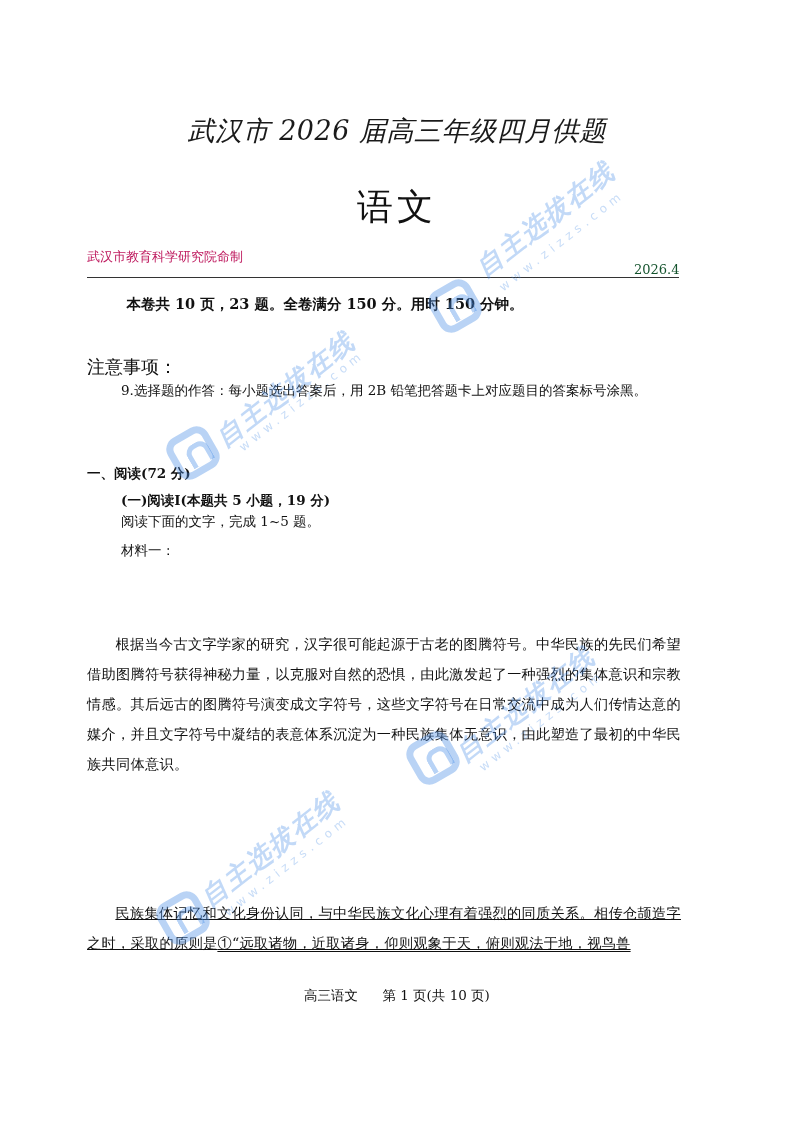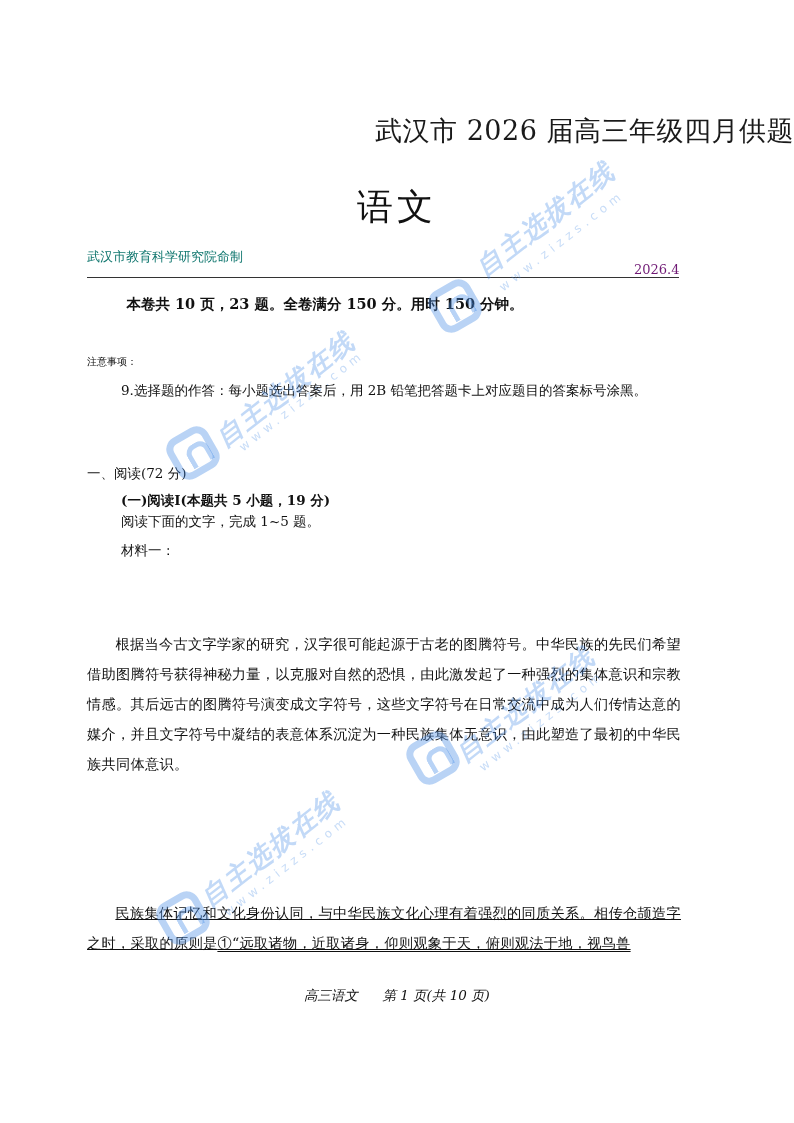--- a/index.html
+++ b/index.html
@@ -4,54 +4,54 @@
   <style>
     html, body { margin: 0; padding: 0; background: #ffffff; }
     body {
       width: 794px; height: 1123px; position: relative; overflow: hidden;
       font-family: "DejaVu Serif", "Liberation Serif", serif;
       color: #111;
     }
     .page { position: absolute; left: 0; top: 0; width: 794px; height: 1123px; }
     .title {
       position: absolute; left: 0; width: 794px; top: 113px;
-      text-align: right; font-size: 27px; letter-spacing: 0.5px; color: #1a1a1a;
+      text-align: center; font-size: 27px; letter-spacing: 0.5px; color: #1a1a1a; font-style: italic;
     }
     .subject {
       position: absolute; left: 0; width: 794px; top: 183px;
       text-align: center; font-size: 36px; letter-spacing: 4px; color: #111;
     }
     .header-line {
       position: absolute; left: 87px; top: 277px; width: 592px; height: 1px; background: #333;
     }
     .header-left {
-      position: absolute; left: 87px; top: 248px; font-size: 13px; color: #0f766e;
+      position: absolute; left: 87px; top: 248px; font-size: 13px; color: #be185d;
     }
     .header-right {
-      position: absolute; left: 634px; top: 262px; font-size: 13px; color: #701a75;
+      position: absolute; left: 634px; top: 262px; font-size: 13px; color: #14532d;
     }
     .summary {
       position: absolute; left: 5px; width: 640px; top: 295px; text-align: center;
       font-size: 14.5px; font-weight: bold; color: #111;
     }
-    .notice-title { position: absolute; left: 87px; top: 355px; font-size: 10px; }
+    .notice-title { position: absolute; left: 87px; top: 355px; font-size: 18px; }
     .notice-item { position: absolute; left: 121px; font-size: 13.5px; }
-    .sec-heading { position: absolute; left: 87px; top: 465px; font-size: 13.5px; font-weight: normal; }
+    .sec-heading { position: absolute; left: 87px; top: 465px; font-size: 13.5px; font-weight: bold; }
     .subsec-heading { position: absolute; left: 121px; top: 492px; font-size: 13.5px; font-weight: bold; }
     .instruction { position: absolute; left: 121px; top: 513px; font-size: 13.5px; }
     .material-label { position: absolute; left: 121px; top: 542px; font-size: 13.5px; }
     .body-text {
       position: absolute; left: 87px; width: 594px; font-size: 14.2px; line-height: 30px;
       text-align: justify; text-indent: 2em; margin: 0; letter-spacing: 0.3px;
     }
     .underline { text-decoration: underline; text-underline-offset: 3px; }
     .footer {
       position: absolute; left: 0; width: 794px; top: 987px; text-align: center; font-size: 13.5px;
     }
-    .footer span { margin: 0 10px; font-style: italic; }
+    .footer span { margin: 0 10px; }
     .wm { position: absolute; pointer-events: none; }
     .wm-logo {
       position: absolute; width: 46px; height: 46px; border: 7px solid rgba(70,140,230,0.38);
       border-radius: 13px; transform: rotate(-30deg); box-sizing: border-box;
     }
     .wm-logo::after {
       content: ""; position: absolute; left: 9px; top: 8px; width: 14px; height: 18px;
       border: 5px solid rgba(70,140,230,0.38); border-bottom: none; border-radius: 10px 10px 0 0;
     }
     .wm-text {

